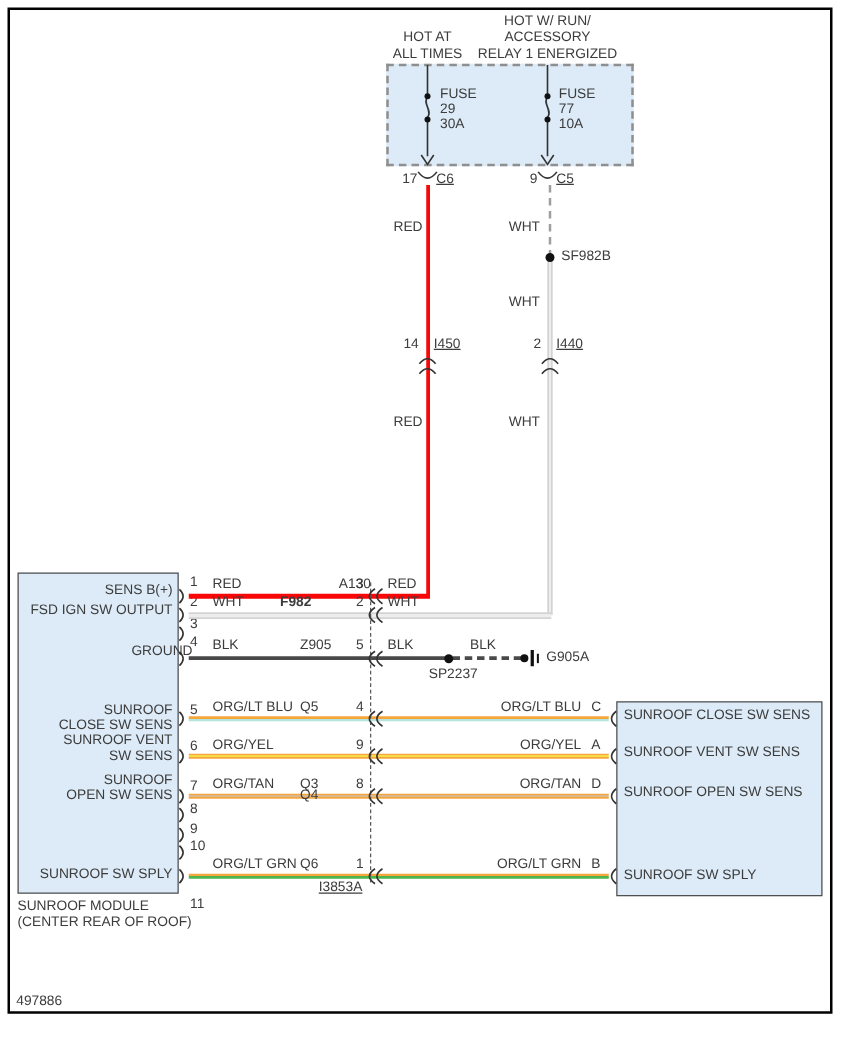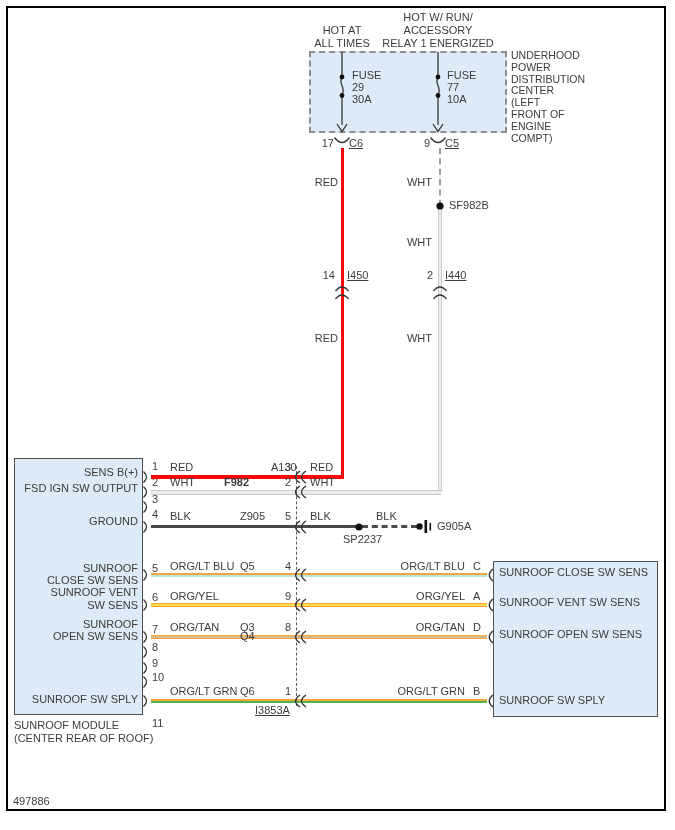--- a/index.html
+++ b/index.html
@@ -26,32 +26,20 @@
 
   <div style="position:absolute;left:6px;top:6px;width:660px;height:805px;border:2px solid #000;box-sizing:border-box;"></div>
 
   <span class="t tc" style="left:297px;top:24px;width:90px;">HOT AT</span>
   <span class="t tc" style="left:297px;top:37px;width:90px;">ALL TIMES</span>
   <span class="t tc" style="left:383px;top:11px;width:110px;">HOT W/ RUN/</span>
   <span class="t tc" style="left:383px;top:24px;width:110px;">ACCESSORY</span>
   <span class="t tc" style="left:373px;top:37px;width:130px;">RELAY 1 ENERGIZED</span>
 
   <div style="position:absolute;left:309px;top:51px;width:198px;height:82px;background:var(--boxfill);border:2px dashed #8f8f8f;box-sizing:border-box;"></div>
-  <div style="position:absolute;left:511px;top:50px;">
-    <div class="sm" style="color:var(--ink);">
-      <div>UNDERHOOD</div>
-      <div>POWER</div>
-      <div>DISTRIBUTION</div>
-      <div>CENTER</div>
-      <div>(LEFT</div>
-      <div>FRONT OF</div>
-      <div>ENGINE</div>
-      <div>COMPT)</div>
-    </div>
-  </div>
 
   <span class="t" style="left:352px;top:69px;">FUSE</span>
   <span class="t" style="left:352px;top:81px;">29</span>
   <span class="t" style="left:352px;top:93px;">30A</span>
   <span class="t" style="left:447px;top:69px;">FUSE</span>
   <span class="t" style="left:447px;top:81px;">77</span>
   <span class="t" style="left:447px;top:93px;">10A</span>
 
   <span class="t tr" style="left:312px;top:137px;width:22px;">17</span>
   <span class="t u" style="left:349px;top:137px;">C6</span>
@@ -72,21 +60,21 @@
   <span class="t tr" style="left:411px;top:269px;width:22px;">2</span>
   <span class="t u" style="left:445px;top:269px;">I440</span>
 
   <span class="t tr" style="left:308px;top:332px;width:30px;">RED</span>
   <span class="t tr" style="left:402px;top:332px;width:30px;">WHT</span>
 
   <div class="box" style="left:14px;top:458px;width:129px;height:257px;"></div>
 
   <span class="t tr" style="left:18px;top:466px;width:120px;">SENS B(+)</span>
   <span class="t tr" style="left:18px;top:482px;width:120px;">FSD IGN SW OUTPUT</span>
-  <span class="t tr" style="left:18px;top:515px;width:120px;">GROUND</span>
+  <span class="t tr" style="left:34px;top:515px;width:120px;">GROUND</span>
   <span class="t tr" style="left:18px;top:562px;width:120px;">SUNROOF</span>
   <span class="t tr" style="left:18px;top:574px;width:120px;">CLOSE SW SENS</span>
   <span class="t tr" style="left:18px;top:586px;width:120px;">SUNROOF VENT</span>
   <span class="t tr" style="left:18px;top:599px;width:120px;">SW SENS</span>
   <span class="t tr" style="left:18px;top:618px;width:120px;">SUNROOF</span>
   <span class="t tr" style="left:18px;top:630px;width:120px;">OPEN SW SENS</span>
   <span class="t tr" style="left:18px;top:693px;width:120px;">SUNROOF SW SPLY</span>
 
   <span class="t" style="left:152px;top:460px;">1</span>
   <span class="t" style="left:152px;top:476px;">2</span>

